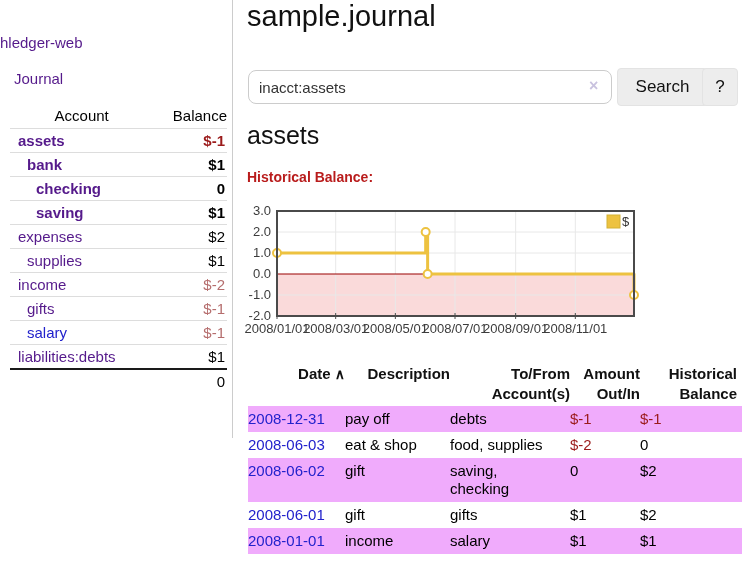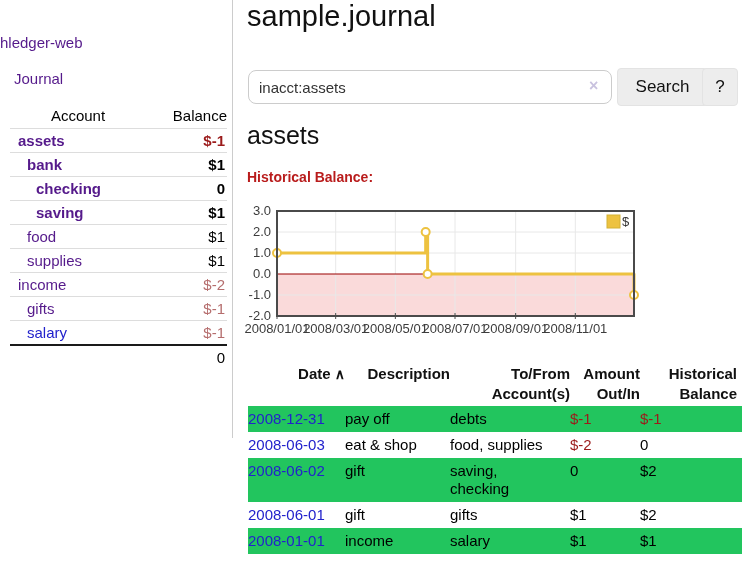--- a/index.html
+++ b/index.html
@@ -41,21 +41,21 @@
   
   #chart{position:absolute;left:240px;top:203px;width:420px;height:138px;}
 
   
   table.register{position:absolute;left:248px;top:362px;width:494px;border-collapse:collapse;font-size:15px;table-layout:fixed;}
   table.register th{text-align:right;vertical-align:top;padding:2px 0;line-height:20px;font-weight:bold;color:#111;}
   table.register th.num,table.register td.num{}
   table.register td{padding:4px 0;vertical-align:top;line-height:18px;}
   table.register td.accts{white-space:pre-line;}
   table.register td.pad-r,table.register th.pad-r{padding-right:5px;}
-  tr.row-green{background:#22c55e;}
+  tr.row-green{background:#f0abfc;}
   .date-link{color:#2222cc;cursor:pointer;}
   .amt-neg{color:#9b1b1b;}
   .sort-icon{font-weight:bold;font-size:14px;}
 </style>
 </head>
 <body>
 
 <a class="brand">hledger-web</a>
 <a class="journal-link">Journal</a>
 <div class="v-divider"></div>
@@ -78,38 +78,42 @@
       </tr>
       <tr>
         <td style="padding-left: 26px;"><span class="acct-link purple bold">checking</span></td>
         <td class="bal bold">0</td>
       </tr>
       <tr>
         <td style="padding-left: 26px;"><span class="acct-link purple bold">saving</span></td>
         <td class="bal bold">$1</td>
       </tr>
       <tr>
-        <td style="padding-left: 17px;"><span class="acct-link purple">food</span></td>
-        <td class="bal">$1</td>
+        <td style="padding-left: 8px;"><span class="acct-link purple">expenses</span></td>
+        <td class="bal">$2</td>
       </tr>
       <tr>
         <td style="padding-left: 17px;"><span class="acct-link purple">supplies</span></td>
         <td class="bal">$1</td>
       </tr>
       <tr>
         <td style="padding-left: 8px;"><span class="acct-link purple">income</span></td>
         <td class="bal neg-muted">$-2</td>
       </tr>
       <tr>
         <td style="padding-left: 17px;"><span class="acct-link purple">gifts</span></td>
         <td class="bal neg-muted">$-1</td>
       </tr>
       <tr>
         <td style="padding-left: 17px;"><span class="acct-link blue">salary</span></td>
         <td class="bal neg-muted">$-1</td>
+      </tr>
+      <tr>
+        <td style="padding-left: 8px;"><span class="acct-link purple">liabilities:debts</span></td>
+        <td class="bal">$1</td>
       </tr>
     </tbody>
   <tfoot>
     <tr class="total-row">
       <td></td>
       <td class="bal">0</td>
     </tr>
   </tfoot>
 </table>
 

